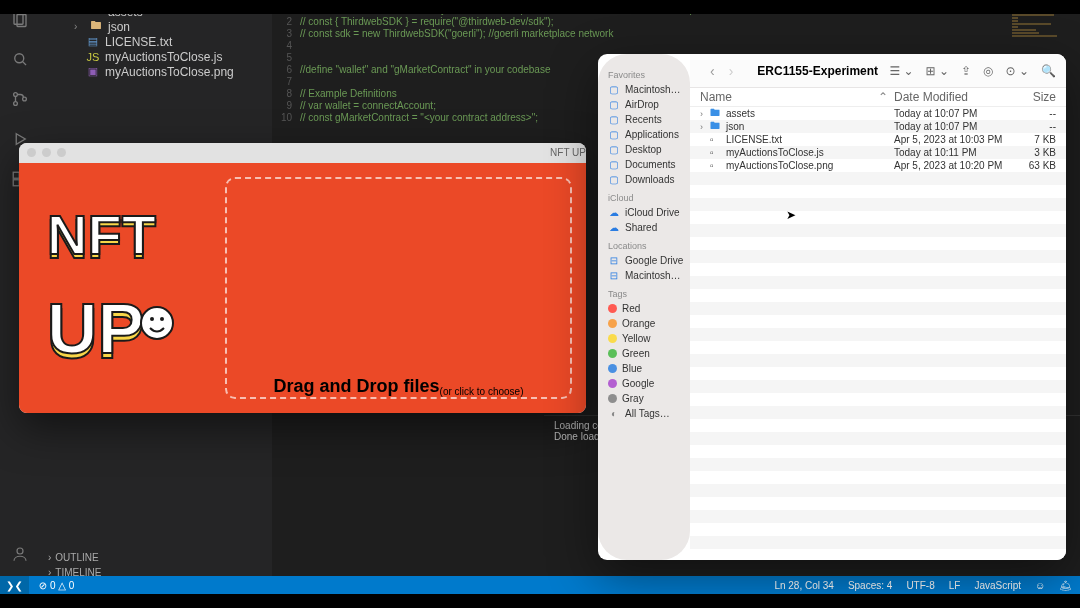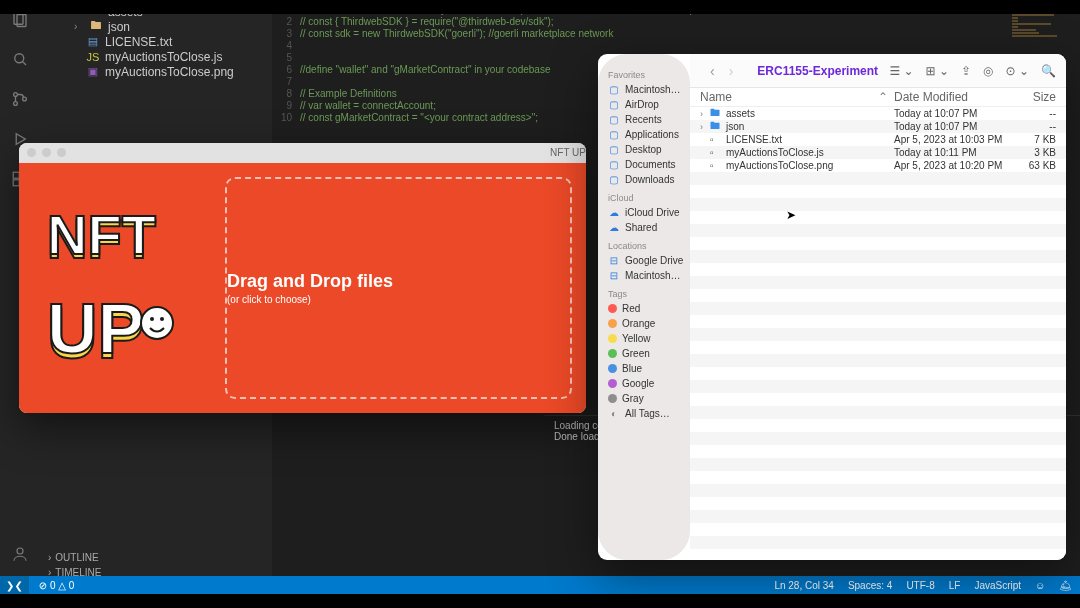--- a/index.html
+++ b/index.html
@@ -40,35 +40,35 @@
 .statusbar .right { margin-left: auto; display: flex; gap: 14px; }
 .status-remote { background: #0067a8; padding: 0 6px; height: 18px; display: flex; align-items: center; margin-left: -8px; }
 
 
 .nft { position: absolute; left: 19px; top: 143px; width: 567px; height: 270px; background: #e9e9e9; border-radius: 8px; box-shadow: 0 15px 40px rgba(0,0,0,.5); overflow: hidden; }
 .nft-title { height: 20px; background: #e2e2e2; text-align: right; font-size: 10px; color: #666; line-height: 20px; position: relative; }
 .nft-traffic { position: absolute; left: 8px; top: 5px; display: flex; gap: 6px; }
 .nft-traffic span { width: 9px; height: 9px; border-radius: 50%; background: #ccc; }
 .nft-body { height: 250px; background: #eb4927; display: flex; }
 .nft-logo { width: 200px; display: flex; align-items: center; justify-content: center; }
-.nft-drop { flex: 1; margin: 14px 14px 14px 6px; border: 2px dashed rgba(255,255,255,.65); border-radius: 10px; display: flex; flex-direction: column; align-items: flex-start; justify-content: center; color: #ffffff; }
+.nft-drop { flex: 1; margin: 14px 14px 14px 6px; border: 2px dashed rgba(255,255,255,.65); border-radius: 10px; display: flex; flex-direction: row; align-items: flex-end; justify-content: center; color: #000000; }
 .nft-drop h2 { font-size: 18px; font-weight: 600; }
 .nft-drop p { font-size: 10px; margin-top: 2px; }
 
 
 .finder { position: absolute; left: 598px; top: 54px; width: 468px; height: 506px; background: #fff; border-radius: 9px; box-shadow: 0 15px 50px rgba(0,0,0,.45); display: flex; overflow: hidden; }
 .finder-side { width: 92px; background: #ebe8e7; padding: 10px 4px 6px 10px; font-size: 10px; color: #333; overflow: hidden; border-radius: 29px; }
 .finder-sec { color: #8a8a8a; font-size: 9px; margin: 6px 0 2px; }
 .finder-item { display: flex; align-items: center; gap: 5px; padding: 2px 0; color: #333; }
 .finder-item .ic { width: 12px; color: #2b7de2; display: flex; justify-content: center; }
 .finder-tag { width: 9px; height: 9px; border-radius: 50%; }
 .finder-main { flex: 1; display: flex; flex-direction: column; }
 .finder-toolbar { height: 34px; display: flex; align-items: center; padding: 0 10px; gap: 8px; background: #fbfbfb; border-bottom: 1px solid #e7e5e5; position: relative; }
 .finder-nav { display: flex; gap: 14px; color: #999; font-size: 14px; margin-left: 10px; }
-.finder-title { font-weight: 600; font-size: 12px; color: #6d28d9; margin-left: 16px; }
+.finder-title { font-weight: 600; font-size: 12px; color: #000000; margin-left: 16px; }
 .finder-tools { margin-left: auto; display: flex; gap: 12px; color: #666; align-items: center; font-size: 12px; }
 .finder-tools .ic { display: flex; }
 .finder-header { display: flex; font-size: 12px; color: #666; border-bottom: 1px solid #eee; padding: 2px 10px; background: #fff; }
 .col-name { flex: 1; } .col-date { width: 120px; } .col-size { width: 42px; text-align: right; }
 .finder-rows { flex: 1; font-size: 10px; background: repeating-linear-gradient(#fff 0 13px, #f5f5f5 13px 26px); }
 .frow { display: flex; align-items: center; padding: 0 10px; height: 13px; color: #333; }
 .frow .chev { width: 10px; color: #777; font-size: 9px; }
 .frow .fi { width: 12px; margin-right: 4px; }
 .fi-folder { color: #3a90e6; }
 .cursor { position: absolute; left: 786px; top: 208px; font-size: 12px; color: #000; }

